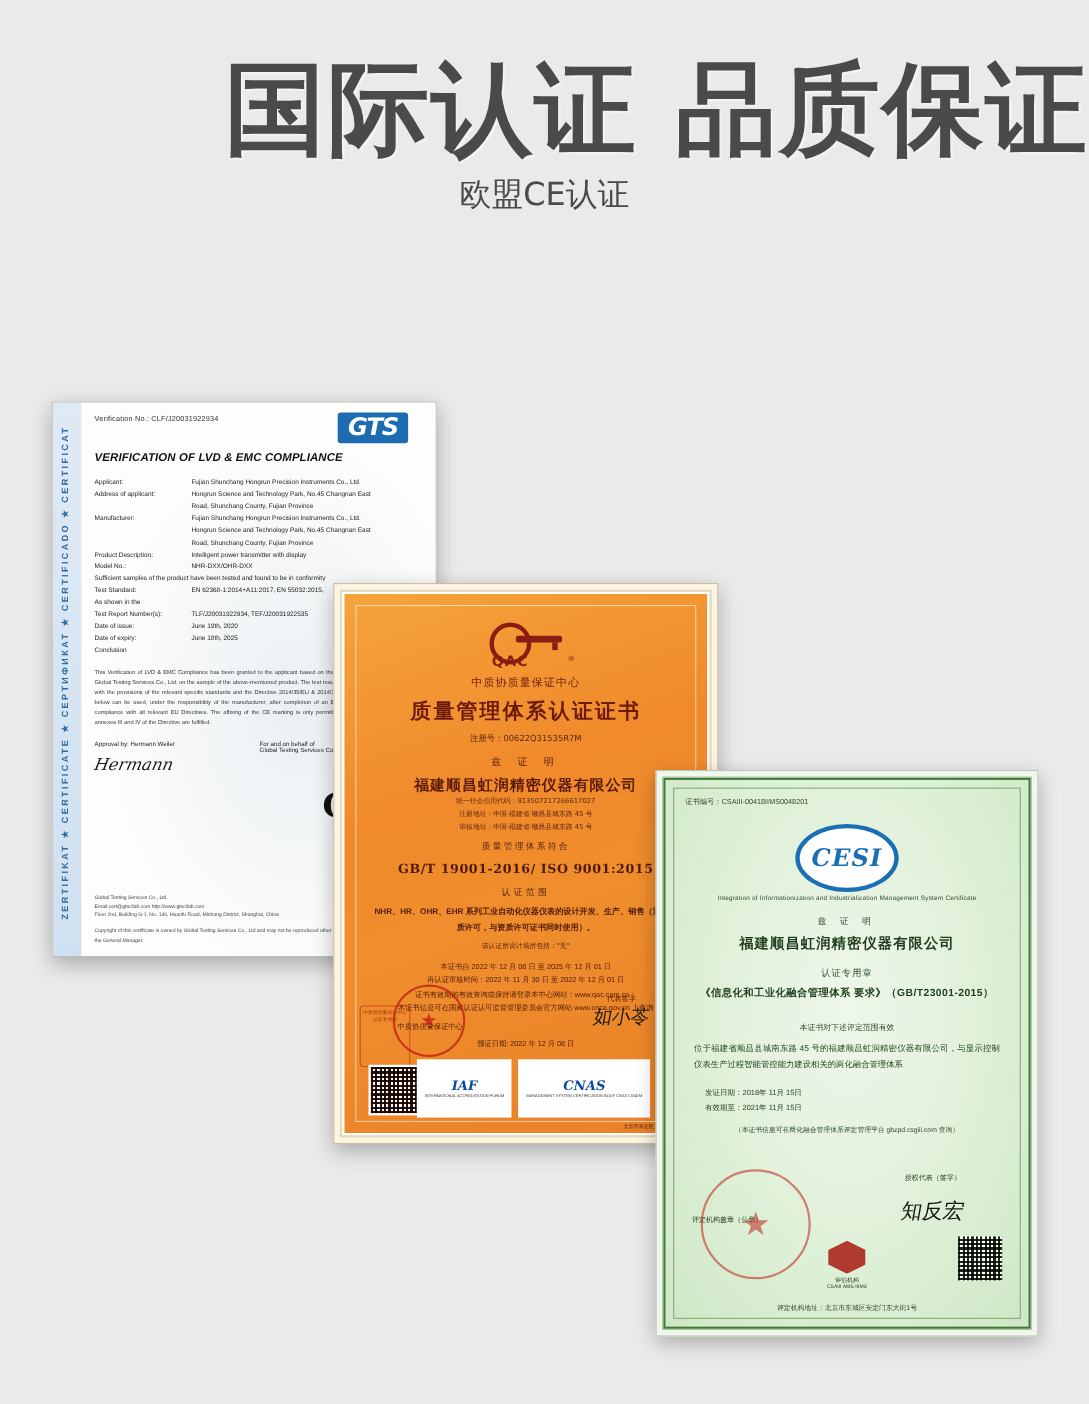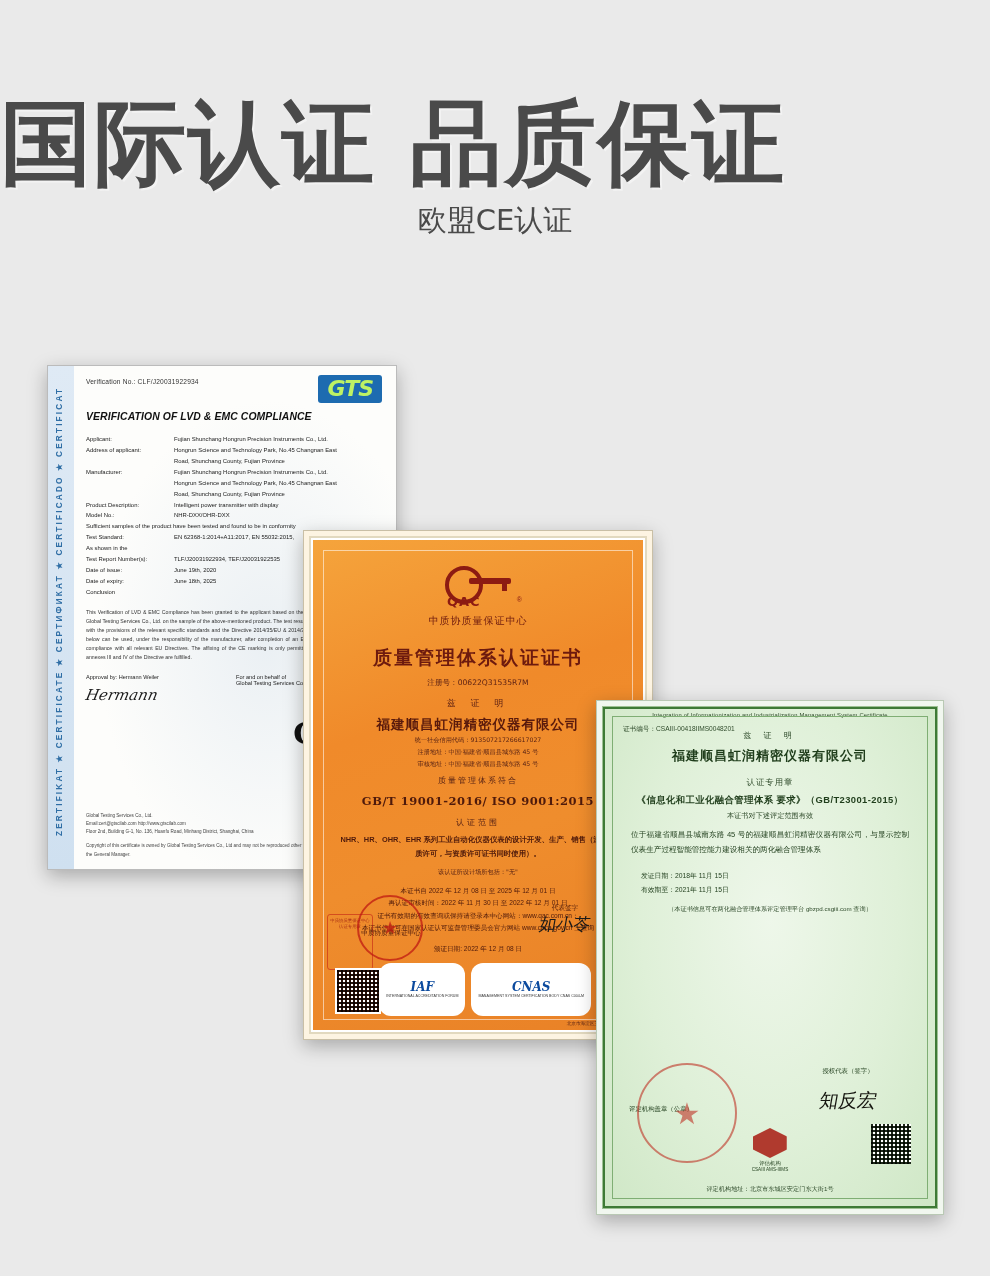--- a/index.html
+++ b/index.html
@@ -17,26 +17,26 @@
   .page {
     position: relative;
     width: 990px;
     height: 1276px;
     background: #eaeaea;
     overflow: hidden;
   }
 
   
   .headline {
-    text-align: left;
+    text-align: right;
     font-size: 92px;
     font-weight: bold;
     color: #4a4a4a;
     letter-spacing: 2px;
-    padding-top: 96px;
+    padding-top: 52px;
     line-height: 1.05;
     font-family: "DejaVu Sans", sans-serif;
     text-shadow: 2px 2px 0 rgba(255,255,255,0.45);
   }
   .subline {
     text-align: center;
     font-size: 29px;
     color: #4a4a4a;
     margin-top: 46px;
     line-height: 1.9;
@@ -94,24 +94,24 @@
       radial-gradient(ellipse at 60% 55%, rgba(200,215,230,0.35) 0%, rgba(255,255,255,0) 62%),
       #fdfdfb;
   }
   #cert1 .verif {
     font-size: 6.6px;
     color: #333;
     letter-spacing: 0.2px;
   }
   #cert1 .gts {
     position: absolute;
-    right: 14px;
+    right: 25px;
     top: 9px;
     background: #1d6bb0;
-    color: #bef264;
+    color: #ffffff;
     font-size: 22px;
     font-weight: bold;
     font-style: italic;
     letter-spacing: -1px;
     padding: 1px 9px 2px 9px;
     border-radius: 3px;
     font-family: "DejaVu Sans", sans-serif;
   }
   #cert1 .title {
     margin-top: 26px;
@@ -274,21 +274,21 @@
     color: #7d1b10;
     font-family: "DejaVu Sans", sans-serif;
   }
   #cert2 .org {
     margin-top: 6px;
     font-size: 10px;
     color: #6d1a0e;
     letter-spacing: 1px;
   }
   #cert2 .bigtitle {
-    margin-top: 17px;
+    margin-top: 6px;
     font-size: 19px;
     font-weight: bold;
     color: #6d1a0e;
     letter-spacing: 2px;
   }
   #cert2 .regno {
     margin-top: 7px;
     font-size: 7.6px;
     color: #5e2214;
   }
@@ -414,21 +414,21 @@
   #cert2 .seals {
     position: absolute;
     right: 16px;
     bottom: 14px;
     display: flex;
     align-items: center;
     gap: 6px;
   }
   #cert2 .iaf, #cert2 .cnas {
     background: #fff;
-    border-radius: 12px;
+    border-radius: 0;
     padding: 17px 7px;
     text-align: center;
   }
   #cert2 .iaf b, #cert2 .cnas b {
     display: block;
     font-size: 12px;
     font-style: italic;
     color: #0b4a9e;
     font-family: "DejaVu Serif", serif;
   }
@@ -563,21 +563,21 @@
     letter-spacing: 1px;
   }
   #cert3 .std {
     margin-top: 6px;
     font-size: 9.4px;
     color: #1f3d1b;
     font-weight: bold;
     letter-spacing: .4px;
   }
   #cert3 .scopehead {
-    margin-top: 4px;
+    margin-top: 20px;
     font-size: 7.2px;
     color: #2e4a2a;
   }
   #cert3 .scope {
     margin: 6px 26px 0 26px;
     font-size: 7.6px;
     line-height: 2;
     color: #1f3d1b;
     text-align: justify;
   }
@@ -836,20 +836,23 @@
       </div>
 
       <div class="bottomnote">北京市海淀区三虎桥南路 8 号</div>
     </div>
   </div>
 
   <div class="cert" id="cert3">
     <div class="inner">
       <div class="certno">证书编号：CSAIII-00418IIMS0048201</div>
 
+      <div class="cesi">
+        <span>CESI</span>
+      </div>
 
       <div class="c3center titleen">Integration of Informationization and Industrialization Management System Certificate</div>
       <div class="c3center zi">兹 证 明</div>
       <div class="c3center company">福建顺昌虹润精密仪器有限公司</div>
       <div class="c3center sysline">认证专用章</div>
       <div class="c3center std">《信息化和工业化融合管理体系 要求》（GB/T23001-2015）</div>
       <div class="c3center scopehead">本证书对下述评定范围有效</div>
       <div class="scope">位于福建省顺昌县城南东路 45 号的福建顺昌虹润精密仪器有限公司，与显示控制仪表生产过程智能管控能力建设相关的两化融合管理体系</div>
       <div class="dates">发证日期：2018年 11月 15日</div>
       <div class="dates" style="margin-top:0">有效期至：2021年 11月 15日</div>

